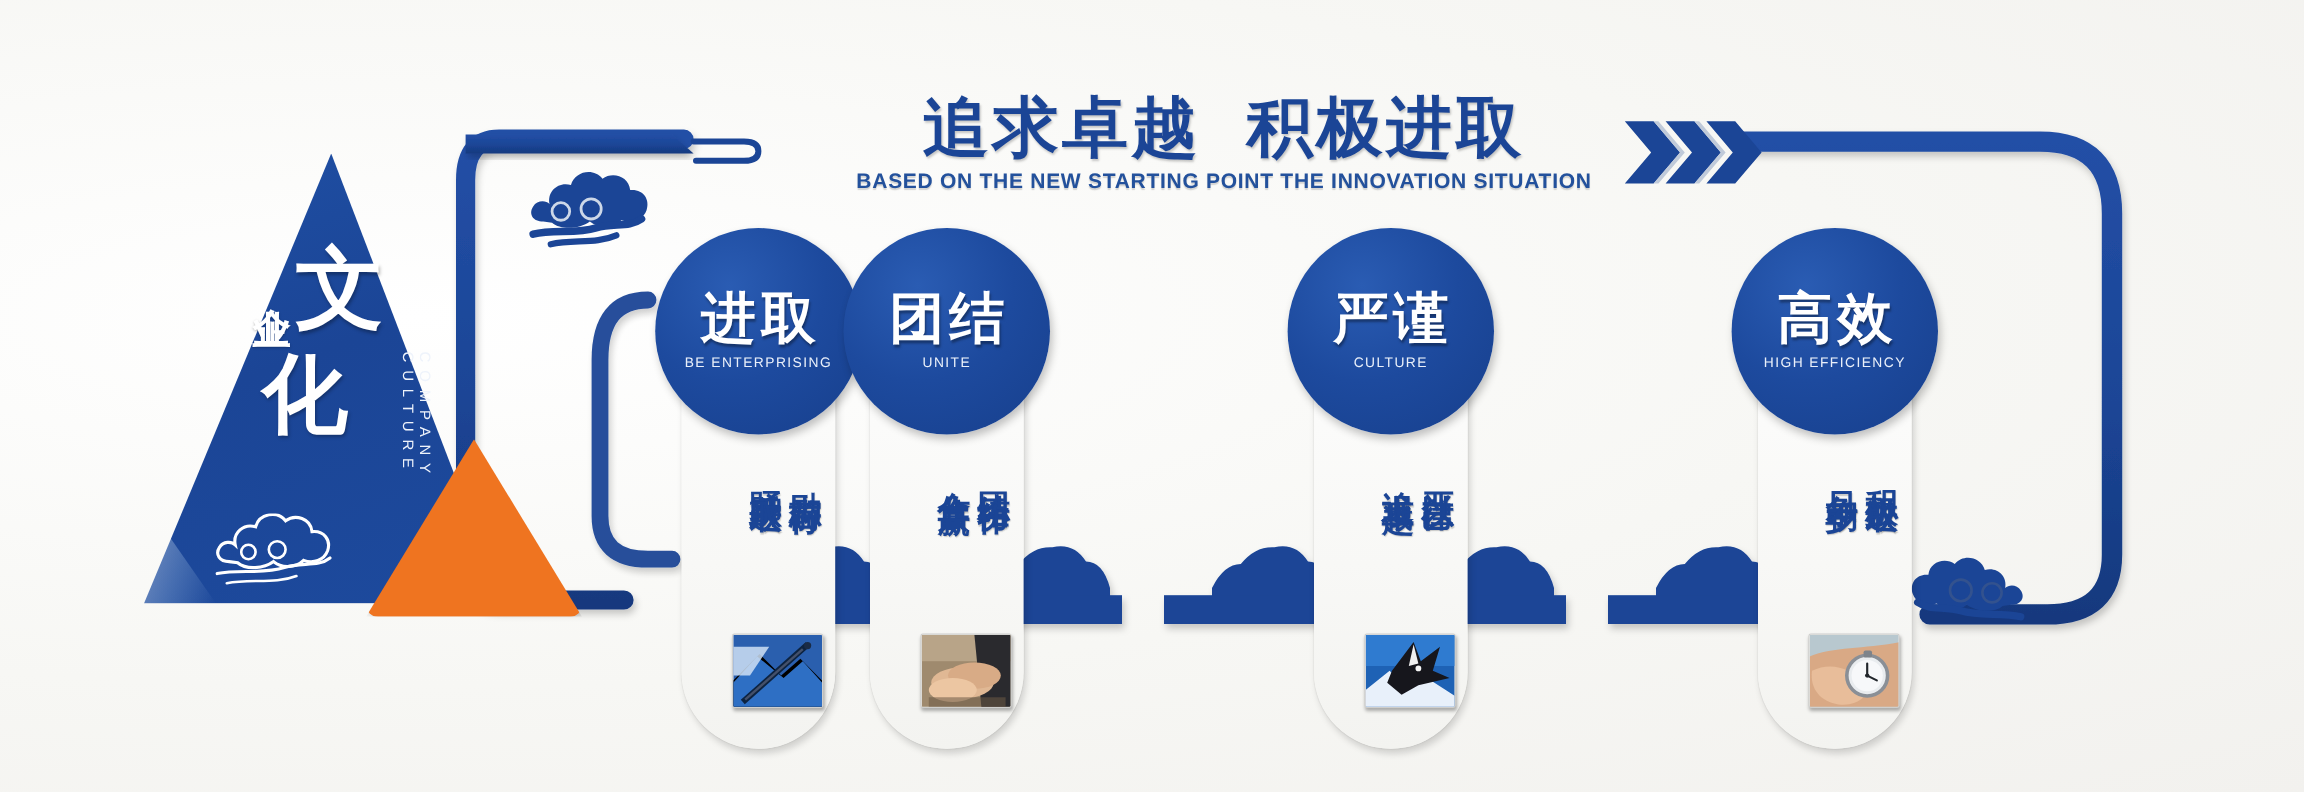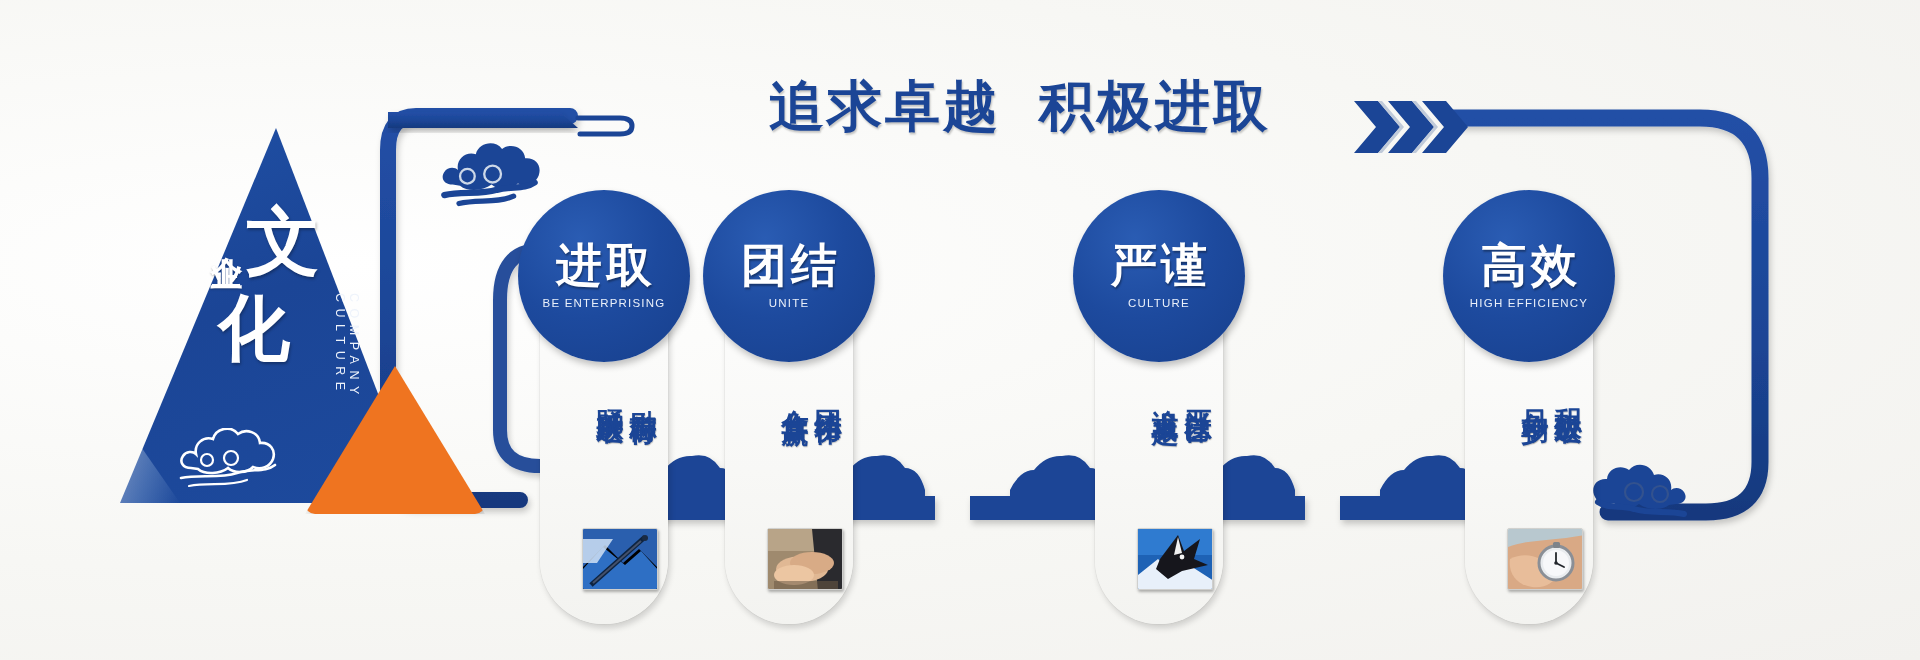--- a/index.html
+++ b/index.html
@@ -212,37 +212,38 @@
       <path d="M14,58 C34,54 54,59 72,52" fill="none" stroke="#ffffff" stroke-width="2.2" stroke-linecap="round"></path>
       <circle cx="32" cy="32" r="6" fill="none" stroke="#ffffff" stroke-width="2.2"></circle>
       <circle cx="56" cy="30" r="7" fill="none" stroke="#ffffff" stroke-width="2.2"></circle>
     </svg>
   </div>
 
   <div class="headline">
     <div class="cn">
       <span>追求卓越</span><span class="gap"></span><span>积极进取</span>
     </div>
+    <div class="en">BASED ON THE NEW STARTING POINT  THE INNOVATION SITUATION</div>
   </div>
 
   <svg class="chevrons" width="120" height="56" viewBox="0 0 120 56">
     <g fill="#1b4596">
       <path d="M2,2 L26,2 L48,28 L26,54 L2,54 L24,28 Z"></path>
       <path d="M36,2 L60,2 L82,28 L60,54 L36,54 L58,28 Z"></path>
       <path d="M70,2 L94,2 L116,28 L94,54 L70,54 L92,28 Z"></path>
     </g>
     <g fill="#b9c4d6">
       <path d="M26,2 L30,2 L52,28 L30,54 L26,54 L48,28 Z" opacity=".9"></path>
       <path d="M60,2 L64,2 L86,28 L64,54 L60,54 L82,28 Z" opacity=".9"></path>
     </g>
   </svg>
 
   <div class="pills">
 
-    <div class="pill" style="left:540px">
+    <div class="pill" style="left:568px">
       <div class="circle">
         <div class="word">进取</div>
         <div class="sub">BE ENTERPRISING</div>
       </div>
       <div class="slogan">
         <div class="col">励志前行</div>
         <div class="col">踊跃进取</div>
       </div>
       <div class="thumb">
         <svg viewBox="0 0 76 62" width="76" height="62">

